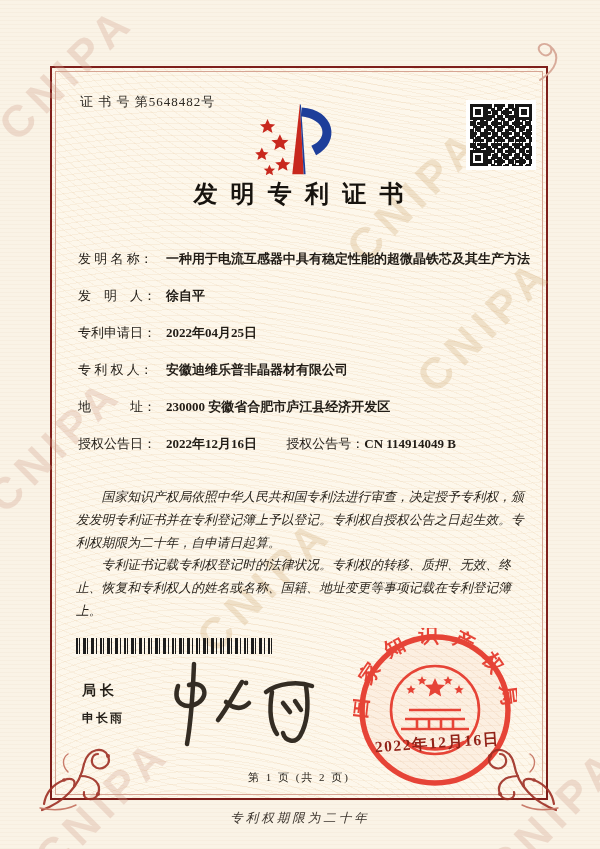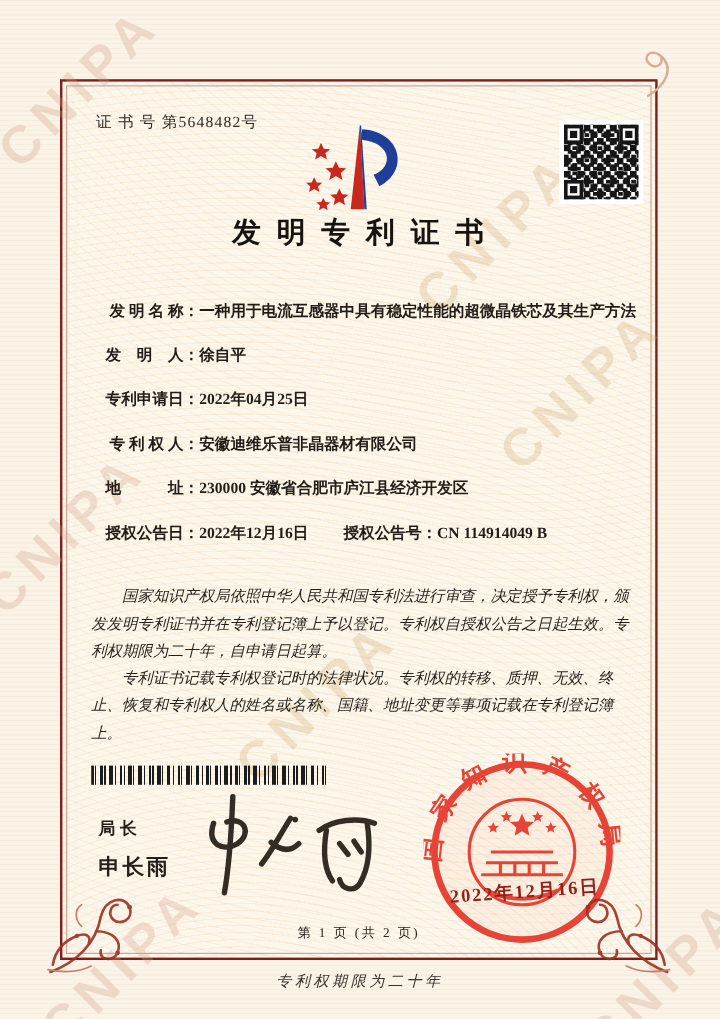--- a/index.html
+++ b/index.html
@@ -47,41 +47,41 @@
   .qf::after{content:"";position:absolute;inset:2px;background:#161616;}
   .qf.tl{left:4px;top:4px;} .qf.tr{right:4px;top:4px;} .qf.bl{left:4px;bottom:4px;}
   .cert-title{
     position:absolute;left:0;right:0;top:112px;text-align:center;
     font-size:24px;font-weight:bold;color:#17130e;
     letter-spacing:0.55em;padding-left:0.5em;white-space:nowrap;
   }
   
   .fields{position:absolute;left:28px;right:18px;top:182px;}
   .field-row{white-space:nowrap;line-height:22px;margin-bottom:15px;font-size:13px;color:#211c16;}
-  .f-label{display:inline-block;min-width:88px;font-weight:700;white-space:pre;text-align:right;}
+  .f-label{display:inline-block;min-width:88px;font-weight:400;white-space:pre;}
   .f-value{font-weight:700;}
   .grant-pair{display:inline-block;}
   .grant-pair + .grant-pair{margin-left:26px;}
   
   .paras{position:absolute;left:26px;right:24px;top:420px;font-size:12.8px;line-height:1.78;color:#241f18;font-style:italic;}
   .paras p{margin:0;text-indent:2em;font-weight:500;}
   
   .barcode{
     position:absolute;left:26px;top:572px;width:198px;height:16px;
     background-image:repeating-linear-gradient(90deg,
       #1c1c1c 0 2px, transparent 2px 3px,
       #1c1c1c 3px 4px, transparent 4px 7px,
       #1c1c1c 7px 10px, transparent 10px 11px,
       #1c1c1c 11px 12px, transparent 12px 15px,
       #1c1c1c 15px 18px, transparent 18px 20px,
       #1c1c1c 20px 21px, transparent 21px 24px);
   }
   
   .director-title{position:absolute;left:32px;top:616px;font-size:14px;font-weight:700;letter-spacing:4px;color:#241f18;}
-  .director-name{position:absolute;left:32px;top:644px;font-size:18px;font-weight:600;letter-spacing:2px;color:#241f18;}
+  .director-name{position:absolute;left:32px;top:644px;font-size:12px;font-weight:600;letter-spacing:2px;color:#241f18;}
   .signature{position:absolute;left:106px;top:592px;width:170px;height:92px;}
   
   .seal{position:absolute;left:303px;top:562px;width:164px;height:164px;opacity:0.93;}
   
   .page-info{position:absolute;left:0;right:0;top:704px;text-align:center;font-size:11px;letter-spacing:2px;color:#2a251e;}
   .continuation{
     position:absolute;left:0;right:0;top:810px;text-align:center;z-index:3;
     font-size:12.5px;font-style:italic;letter-spacing:3px;color:#3a332c;font-weight:500;
   }
   

